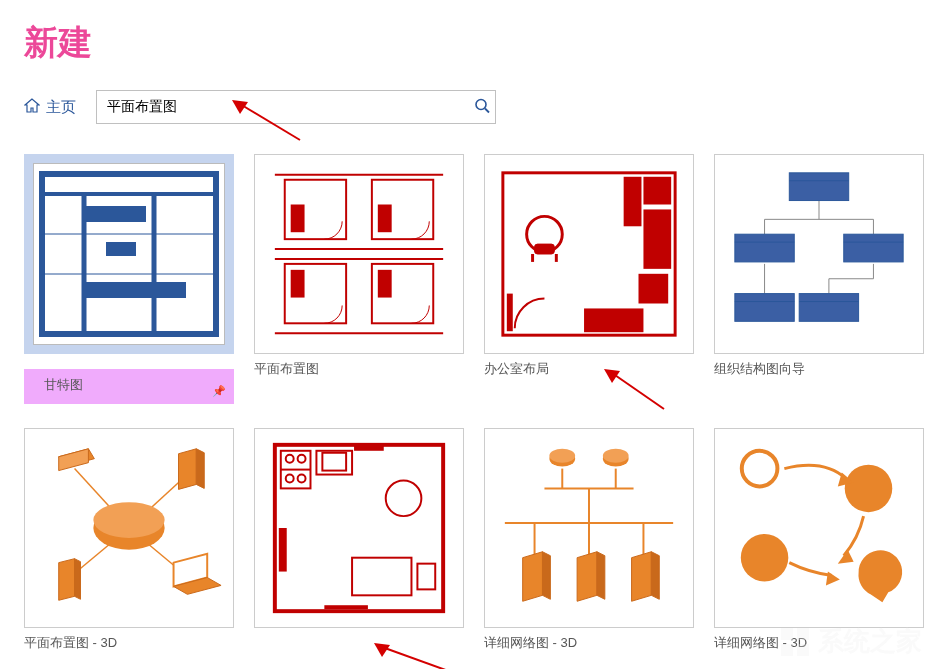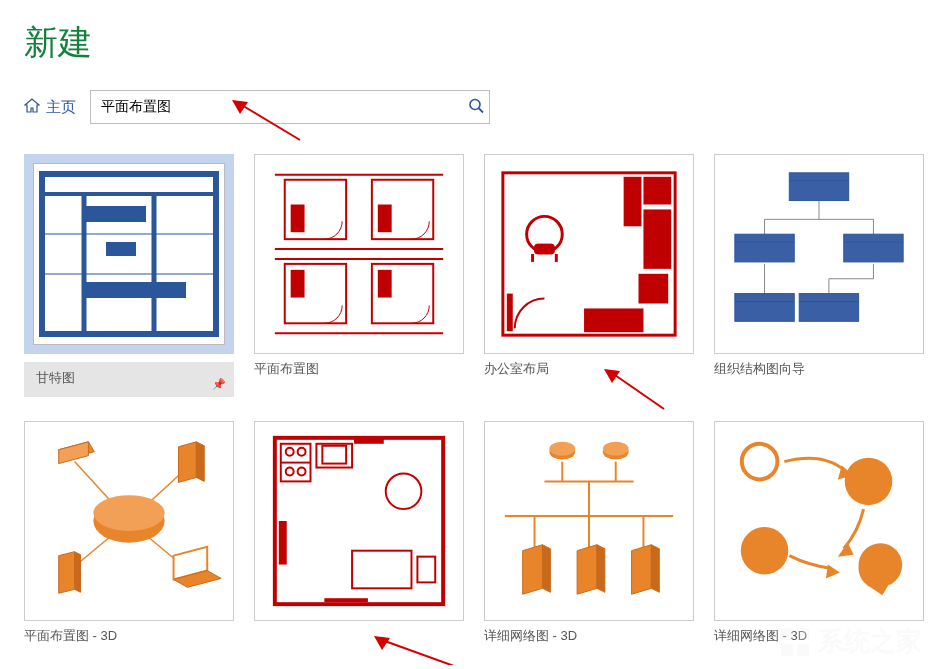--- a/index.html
+++ b/index.html
@@ -4,28 +4,28 @@
   <style>
     * { margin: 0; padding: 0; box-sizing: border-box; }
     body {
       font-family: "Microsoft YaHei", "Segoe UI", sans-serif;
       background: #fff;
       padding: 20px 24px;
       width: 932px;
     }
     .page-title {
       font-size: 34px;
-      font-weight: 400;
-      color: #15803d;
+      font-weight: 700;
+      color: #ec4899;
       margin-bottom: 24px;
     }
     .breadcrumb-row {
       display: flex;
       align-items: center;
-      gap: 14px;
+      gap: 20px;
       margin-bottom: 30px;
     }
     .home-link {
       display: flex;
       align-items: center;
       gap: 6px;
       color: #2b579a;
       font-size: 15px;
       cursor: pointer;
     }
@@ -86,23 +86,23 @@
       background: #fff;
       position: relative;
       overflow: hidden;
     }
     .template-label {
       font-size: 13px;
       color: #565656;
       margin-top: 6px;
     }
     .template-card.selected .template-label-area {
-      background: #e5e5e5;
-      padding: 6px 8px 10px 12px;
-      margin-top: 8px;
+      background: #f0abfc;
+      padding: 6px 8px 10px 20px;
+      margin-top: 15px;
       position: relative;
     }
     .pin-icon {
       position: absolute;
       right: 8px;
       bottom: 6px;
       font-size: 11px;
       color: #555;
     }
     .watermark {

